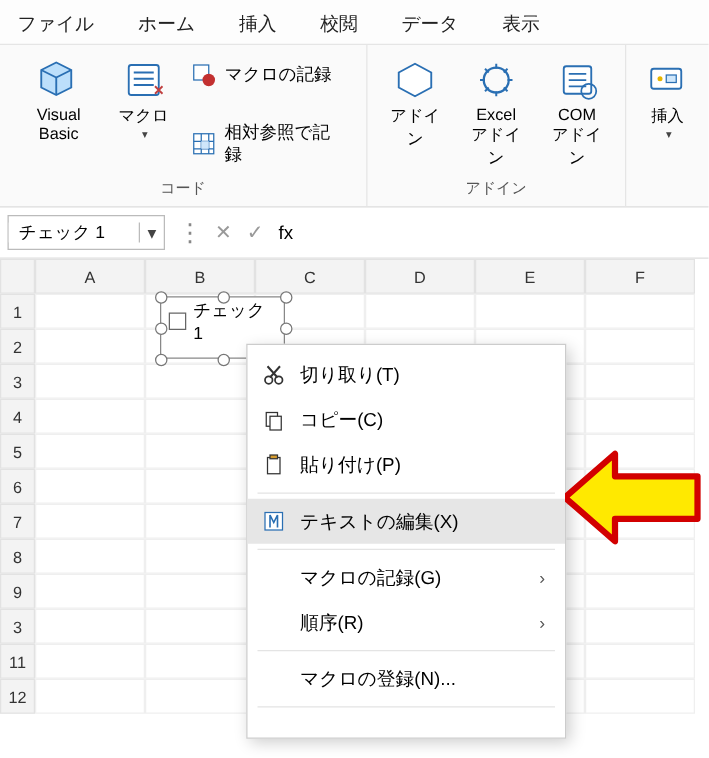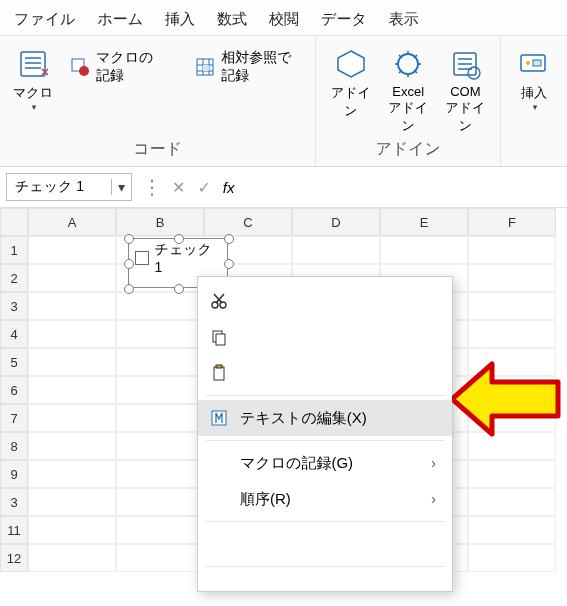--- a/index.html
+++ b/index.html
@@ -13,21 +13,21 @@
   height: 606px;
   background: #fff;
   overflow: hidden;
   position: relative;
   font-size: 14px;
 }
 
 
 .menubar {
   display: flex;
-  gap: 2px;
+  gap: 15px;
   padding: 6px 4px 2px 4px;
   border-bottom: 1px solid #e5e5e5;
   background: #fdfdfd;
 }
 .menubar span {
   padding: 4px 10px;
   font-size: 15px;
   color: #222;
   cursor: default;
 }
@@ -41,21 +41,21 @@
 }
 .ribbon-group {
   display: flex;
   flex-direction: column;
   align-items: center;
   border-right: 1px solid #e5e5e5;
   padding: 6px 6px 2px 6px;
   position: relative;
 }
 .ribbon-group-label {
-  font-size: 16px;
+  font-size: 12px;
   color: #555;
   margin-top: auto;
   padding: 2px 0 4px 0;
 }
 .ribbon-row {
   display: flex;
   align-items: flex-start;
   flex: 1;
 }
 .big-btn {
@@ -71,21 +71,21 @@
 .big-btn .ico {
   width: 36px;
   height: 36px;
   display: flex;
   align-items: center;
   justify-content: center;
   margin-bottom: 2px;
 }
 .small-list {
   display: flex;
-  flex-direction: row;
+  flex-direction: column;
   gap: 20px;
   padding: 4px 4px;
 }
 .small-btn {
   display: flex;
   align-items: center;
   gap: 6px;
   font-size: 14px;
   padding: 3px 6px;
   cursor: default;
@@ -137,21 +137,20 @@
   color: #999;
   font-size: 16px;
   padding: 0 6px;
 }
 .fx-chk {
   color: #999;
   font-size: 16px;
   padding: 0 6px;
 }
 .fx-f {
-  font-style: italic;
   font-size: 15px;
   padding: 0 6px;
 }
 
 
 .grid-wrap {
   position: relative;
 }
 .grid {
   display: grid;
@@ -245,31 +244,40 @@
   position: absolute;
 }
 </style>
 </head>
 <body>
 
 <div class="menubar">
   <span>ファイル</span>
   <span>ホーム</span>
   <span>挿入</span>
-  <span>数式</span>
   <span>校閲</span>
   <span>データ</span>
   <span>表示</span>
 </div>
 
 <div class="ribbon">
 
   <div class="ribbon-group">
     <div class="ribbon-row">
 
+      <div class="big-btn">
+        <div class="ico">
+          <svg width="36" height="36" viewBox="0 0 36 36">
+            <path d="M4 10 L16 4 L28 10 L28 24 L16 30 L4 24 Z" fill="#bcdffb" stroke="#2a6fb3" stroke-width="1.5"></path>
+            <path d="M4 10 L16 16 L28 10" fill="none" stroke="#2a6fb3" stroke-width="1.5"></path>
+            <path d="M16 16 L16 30" fill="none" stroke="#2a6fb3" stroke-width="1.5"></path>
+          </svg>
+        </div>
+        <span>Visual Basic</span>
+      </div>
 
       <div class="big-btn">
         <div class="ico">
           <svg width="36" height="36" viewBox="0 0 36 36">
             <rect x="6" y="6" width="24" height="24" rx="2" fill="#fff" stroke="#2a6fb3" stroke-width="1.5"></rect>
             <path d="M10 12 h16 M10 17 h16 M10 22 h16" stroke="#2a6fb3" stroke-width="1.5"></path>
             <path d="M27 23 l6 6 M27 29 l6-6" stroke="#c04040" stroke-width="1.5"></path>
           </svg>
         </div>
         <span>マクロ</span>
@@ -486,36 +494,39 @@
 
   <div class="ctxmenu" style="left:197px; top:68px;">
     <div class="ctx-item">
       <div class="ctx-ico">
         <svg width="18" height="18" viewBox="0 0 18 18">
           <circle cx="5" cy="13" r="3" fill="none" stroke="#333" stroke-width="1.4"></circle>
           <circle cx="13" cy="13" r="3" fill="none" stroke="#333" stroke-width="1.4"></circle>
           <path d="M6 11 L14 2 M12 11 L4 2" stroke="#333" stroke-width="1.6"></path>
         </svg>
       </div>
+      <div class="ctx-label"><span>切り取り(T)</span></div>
     </div>
     <div class="ctx-item">
       <div class="ctx-ico">
         <svg width="18" height="18" viewBox="0 0 18 18">
           <rect x="3" y="3" width="9" height="11" fill="#fff" stroke="#333"></rect>
           <rect x="6" y="6" width="9" height="11" fill="#fff" stroke="#333"></rect>
         </svg>
       </div>
+      <div class="ctx-label"><span>コピー(C)</span></div>
     </div>
     <div class="ctx-item">
       <div class="ctx-ico">
         <svg width="18" height="18" viewBox="0 0 18 18">
           <rect x="4" y="3" width="10" height="13" fill="#fff" stroke="#333"></rect>
           <rect x="6" y="1" width="6" height="3" fill="#d59b2e" stroke="#333"></rect>
         </svg>
       </div>
+      <div class="ctx-label"><span>貼り付け(P)</span></div>
     </div>
     <div class="ctx-sep"></div>
     <div class="ctx-item hl">
       <div class="ctx-ico">
         <svg width="18" height="18" viewBox="0 0 18 18">
           <rect x="2" y="2" width="14" height="14" fill="#fff" stroke="#2a6fb3"></rect>
           <path d="M6 14 L6 4 L9 10 L12 4 L12 14" fill="none" stroke="#2a6fb3" stroke-width="1.3"></path>
         </svg>
       </div>
       <div class="ctx-label"><span>テキストの編集(X)</span></div>
@@ -527,20 +538,21 @@
       <div class="ctx-sub">›</div>
     </div>
     <div class="ctx-item">
       <div class="ctx-ico"></div>
       <div class="ctx-label"><span>順序(R)</span></div>
       <div class="ctx-sub">›</div>
     </div>
     <div class="ctx-sep"></div>
     <div class="ctx-item">
       <div class="ctx-ico"></div>
+      <div class="ctx-label"><span>マクロの登録(N)...</span></div>
     </div>
     <div class="ctx-sep"></div>
     <div class="ctx-item">
       
       
     </div>
   </div>
 
   <div class="bigarrow" style="left:452px; top:152px;">
     <svg width="110" height="78" viewBox="0 0 110 78">

